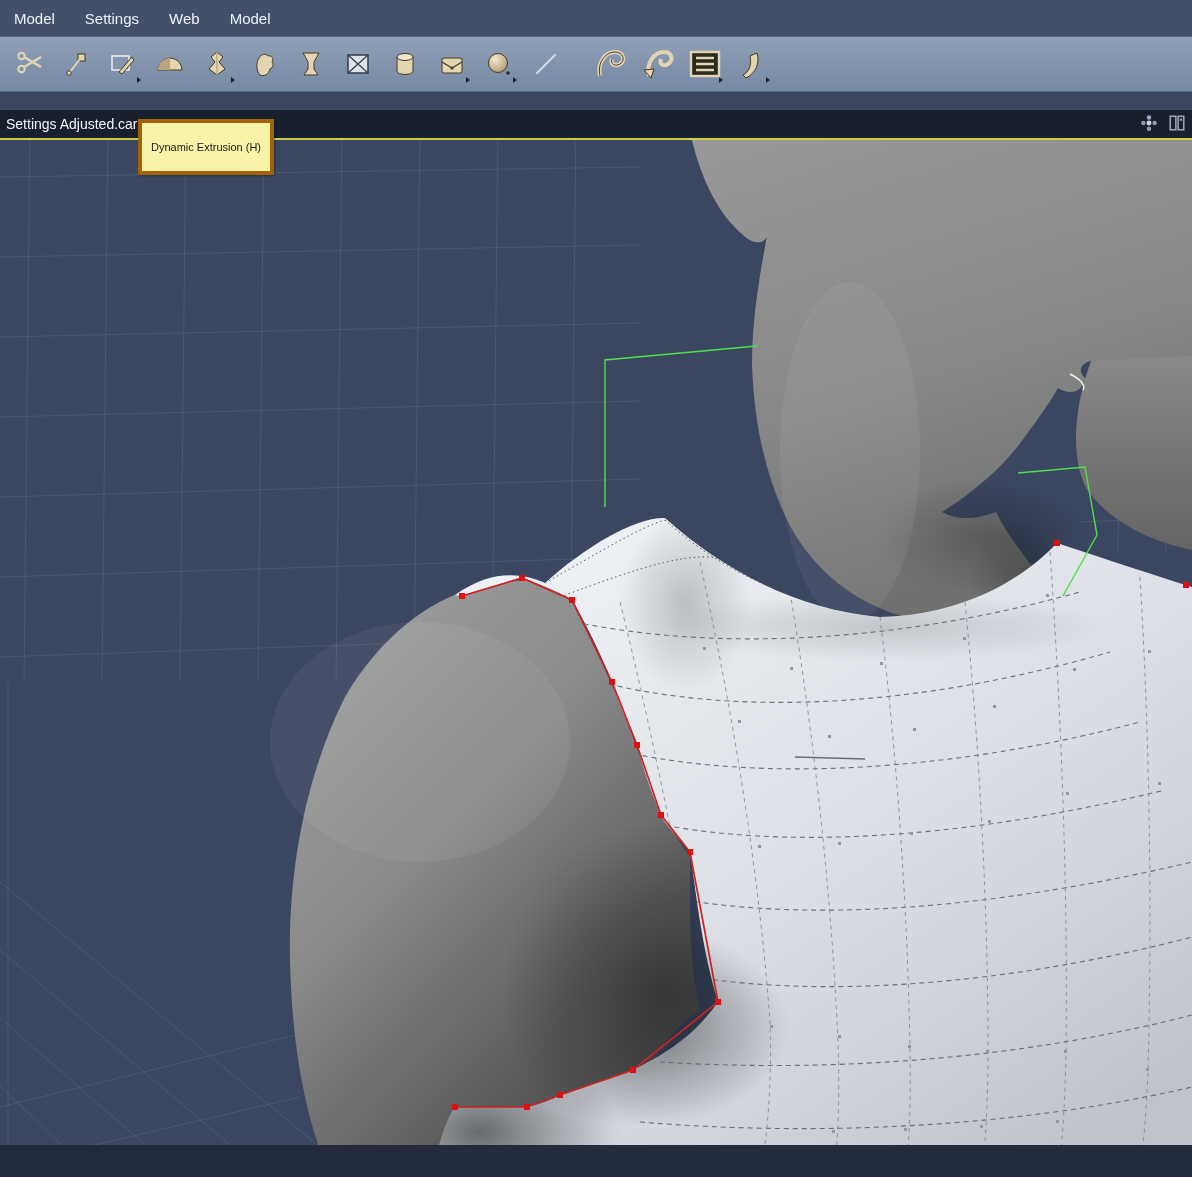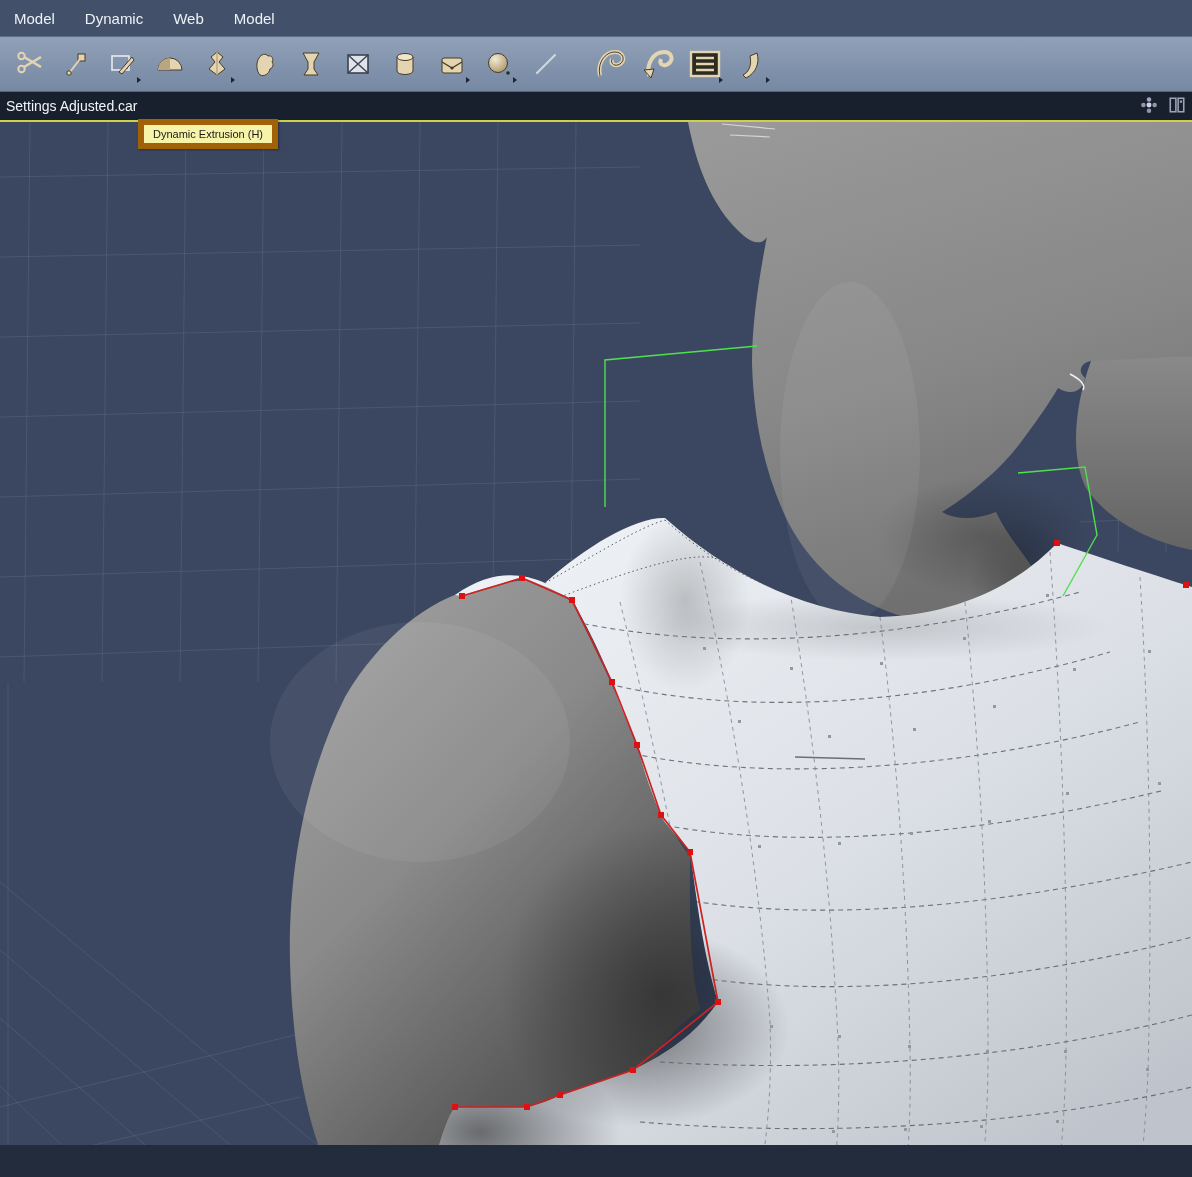--- a/index.html
+++ b/index.html
@@ -19,43 +19,43 @@
              display:flex; align-items:center; padding-left:10px; gap:9px; z-index:30; }
   .tool-btn { position:relative; width:38px; height:40px; display:flex;
               align-items:center; justify-content:center; }
   .tool-btn svg { display:block; }
   .flyout { position:absolute; right:1px; bottom:1px; width:0; height:0;
             border-left:4px solid #1c2433; border-top:3px solid transparent;
             border-bottom:3px solid transparent; }
   .group-gap { margin-left:18px; }
 
   
-  .tab-bar { position:absolute; left:0; top:92px; width:1192px; height:30px;
+  .tab-bar { position:absolute; left:0; top:110px; width:1192px; height:30px;
              background:#18202e; border-bottom:2px solid #cfcf4a;
              display:flex; align-items:center; z-index:30; }
   .tab-title { color:#f2f4f8; font-size:14px; padding-left:6px; }
   .tab-bar-right { position:absolute; right:6px; top:4px; display:flex; gap:10px; }
 
   
   .tooltip { position:absolute; left:138px; top:119px; z-index:40;
-             background:#f7f3a9; border:6px solid #a16207; color:#1a1a1a;
-             font-size:11px; padding:3px 9px; white-space:nowrap;
+             background:#f7f3a9; border:4px solid #a16207; color:#1a1a1a;
+             font-size:11px; padding:18px 9px; white-space:nowrap;
              box-shadow:1px 1px 2px rgba(0,0,0,.35); }
 
   
   .viewport { position:absolute; left:0; top:122px; width:1192px; height:1055px;
               background:#3b4760; z-index:10; }
   .viewport svg { display:block; }
 </style>
 </head>
 <body>
 
 <div class="menu-bar">
   <span class="menu-item">Model</span>
-  <span class="menu-item">Dynamic</span>
+  <span class="menu-item">Settings</span>
   <span class="menu-item">Web</span>
   <span class="menu-item">Model</span>
 </div>
 
 <div class="toolbar">
 
   <div class="tool-btn">
     <svg width="28" height="28" viewBox="0 0 28 28">
       <path d="M26 7 L9 17 M26 17 L9 7" stroke="#e3d4b2" stroke-width="2.6" fill="none"></path>
       <circle cx="6.5" cy="6" r="3.2" fill="none" stroke="#e3d4b2" stroke-width="2"></circle>

